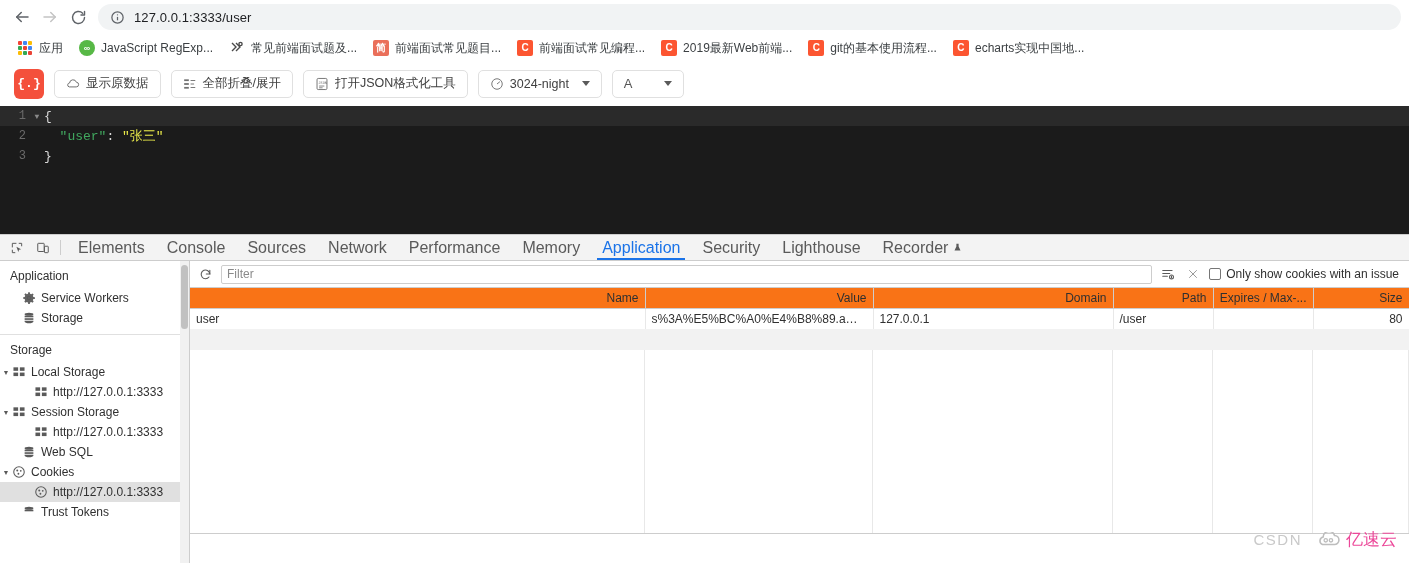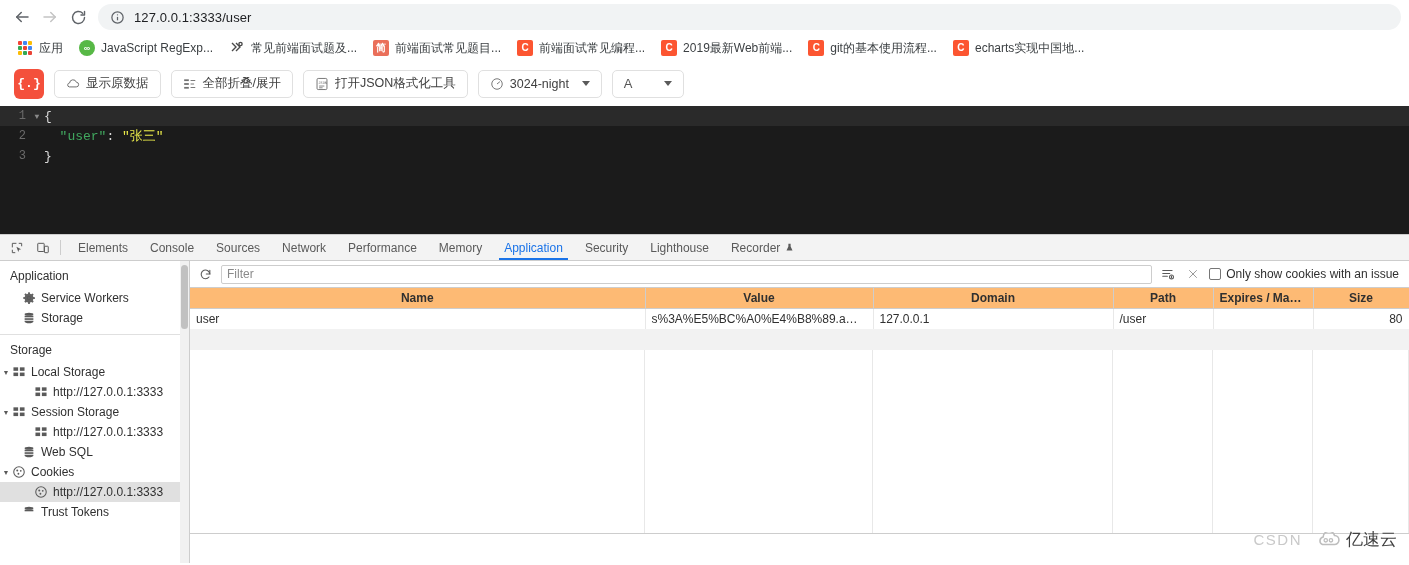--- a/index.html
+++ b/index.html
@@ -206,21 +206,21 @@
   }
   .dt-iconbtn {
     width: 26px;
     display: flex; align-items: center; justify-content: center;
     flex: 0 0 auto;
   }
   .dt-sep { width: 1px; background: #cdcdcd; margin: 5px 6px 5px 4px; flex:0 0 auto; }
   .dt-tab {
     display: flex; align-items: center;
     padding: 0 11px;
-    font-size: 12px;
+    font-size: 16px;
     color: #5a5a5a;
     position: relative;
     white-space: nowrap;
     flex: 0 0 auto;
   }
   .dt-tab.active { color: #1a73e8; }
   .dt-tab.active::after {
     content: "";
     position: absolute;
     left: 6px; right: 6px; bottom: 0;
@@ -320,24 +320,24 @@
     flex: 0 0 auto;
   }
 
   table.cookie-table {
     width: 100%;
     border-collapse: collapse;
     table-layout: fixed;
     font-size: 12px;
   }
   table.cookie-table th {
-    font-weight: bold;
-    text-align: center;
+    font-weight: normal;
+    text-align: right;
     height: 20px;
-    background: #fdba74;
+    background: #f97316;
     border-right: 1px solid #cdcdcd;
     border-bottom: 1px solid #cdcdcd;
     color: #303030;
     padding: 0 6px;
     overflow: hidden;
     white-space: nowrap;
     text-overflow: ellipsis;
   }
   table.cookie-table td {
     height: 21px;
@@ -375,21 +375,21 @@
     gap: 14px;
     pointer-events: none;
   }
   .wm-csdn {
     font-size: 15px;
     color: #c9c9c9;
     letter-spacing: 1.5px;
     font-family: "Liberation Sans", sans-serif;
   }
   .wm-logo { display: flex; align-items: center; gap: 4px; }
-  .wm-logo-text { font-size: 17px; color: #404040; }
+  .wm-logo-text { font-size: 17px; color: #ec4899; }
 
   .page-root { position: relative; width: 1409px; height: 565px; }
 </style>
 </head>
 <body>
 
 <div class="page-root">
 
   <div class="browser-chrome">
 

